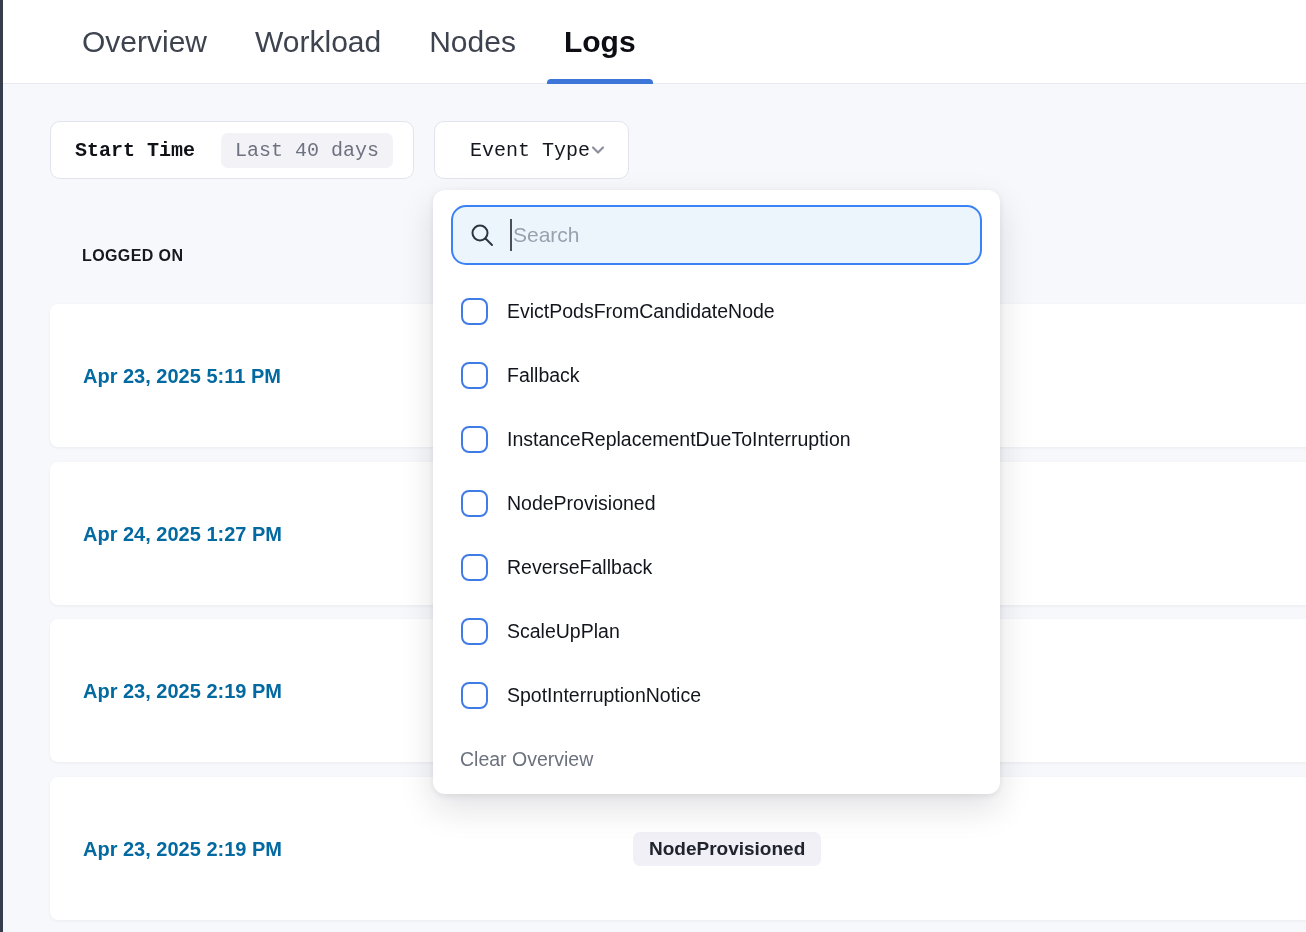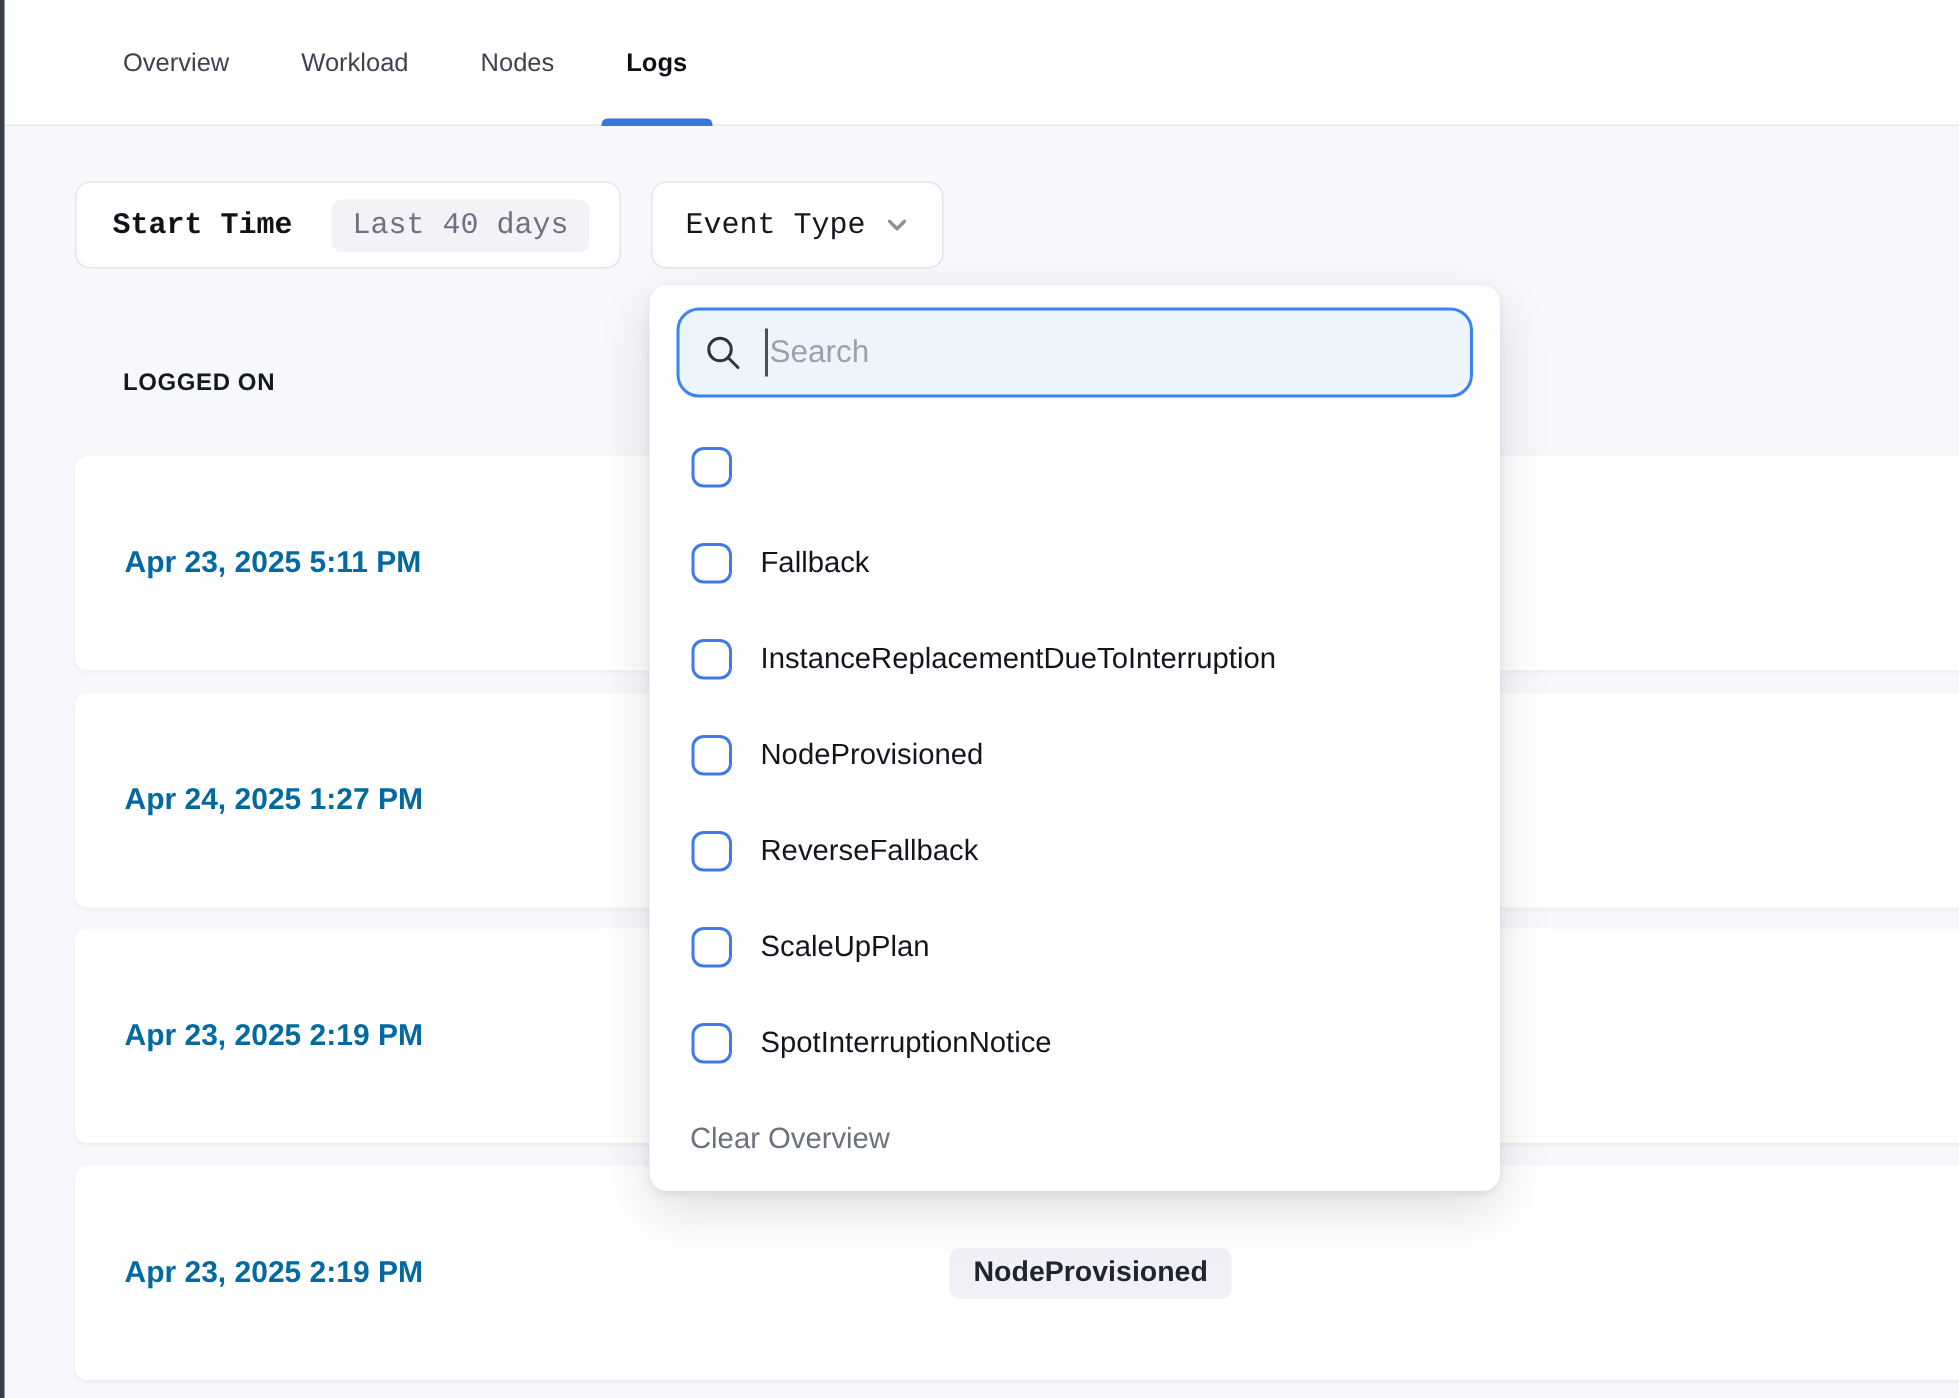--- a/index.html
+++ b/index.html
@@ -34,21 +34,21 @@
     align-items: center;
     padding-left: 82px;
     gap: 48px;
     z-index: 10;
   }
   .tab {
     position: relative;
     height: 84px;
     display: flex;
     align-items: center;
-    font-size: 17px;
+    font-size: 30px;
     font-weight: 500;
     color: #3d434f;
     cursor: pointer;
     white-space: nowrap;
   }
   .tab.active { font-weight: 700; color: #0c0e13; }
   .tab.active::after {
     content: "";
     position: absolute;
     left: -17px; right: -17px; bottom: 0;
@@ -72,21 +72,21 @@
   .start-time-label { font-size: 20px; font-weight: 700; color: #101218; white-space: nowrap; }
   .filter-sep { width: 1px; height: 26px; background: #d9dae2; margin: 0 13px; }
   .start-time-pill {
     background: #f2f2f7;
     border-radius: 7px;
     padding: 6px 14px;
     font-size: 20px;
     color: #6e7280;
     white-space: nowrap;
   }
-  .event-type-btn { left: 434px; top: 121px; width: 195px; padding: 0 22px; justify-content: space-between; }
+  .event-type-btn { left: 434px; top: 121px; width: 195px; padding: 0 22px; justify-content: flex-end; }
   .event-type-label { font-size: 20px; font-weight: 500; color: #14171f; white-space: nowrap; }
   .chevron-down { width: 16px; height: 16px; stroke: #8b909c; fill: none; stroke-width: 2.2; stroke-linecap: round; stroke-linejoin: round; }
   
   .col-header {
     position: absolute;
     left: 82px; top: 247px;
     font-size: 16px;
     font-weight: 700;
     letter-spacing: 0.4px;
     color: #15181f;
@@ -239,20 +239,21 @@
           <circle cx="11" cy="11" r="7.5"></circle>
           <line x1="16.5" y1="16.5" x2="23" y2="23"></line>
         </svg>
       <span class="caret"></span>
       <input class="search-input" type="text" placeholder="Search" style="">
     </div>
 
     <div class="options">
       <div class="option">
         <span class="checkbox"></span>
+        <span class="option-label">EvictPodsFromCandidateNode</span>
       </div>
       <div class="option">
         <span class="checkbox"></span>
         <span class="option-label">Fallback</span>
       </div>
       <div class="option">
         <span class="checkbox"></span>
         <span class="option-label">InstanceReplacementDueToInterruption</span>
       </div>
       <div class="option">

